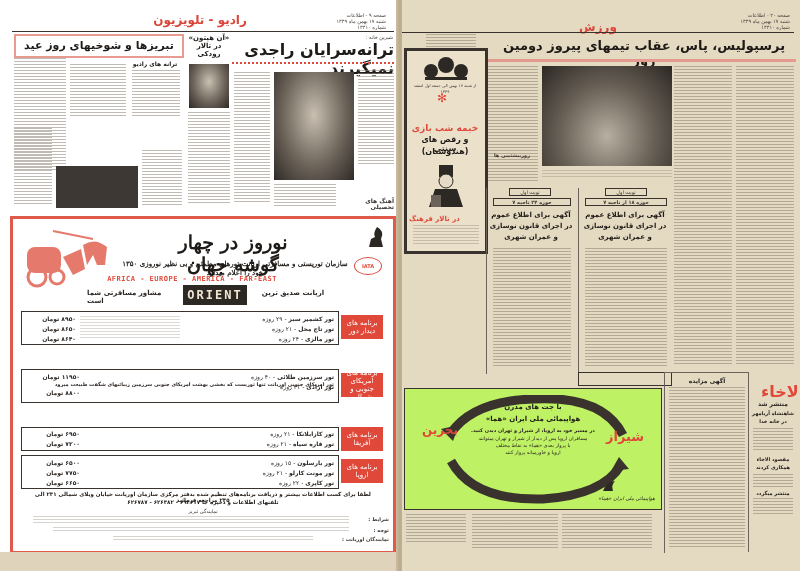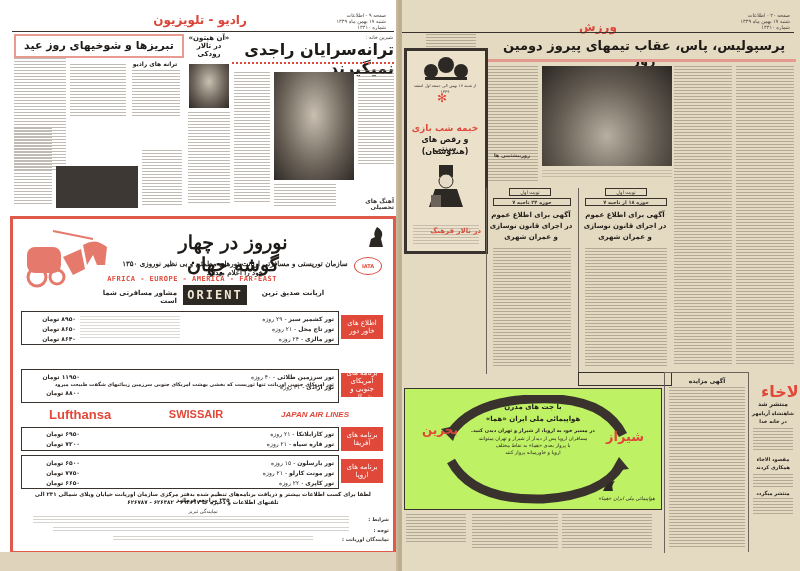--- a/index.html
+++ b/index.html
@@ -74,57 +74,52 @@
     </svg>
     <div class="abs rtl hl" style="left:150px;top:12px;width:140px;font-size:19px;text-align:center;font-family:'DejaVu Serif',serif;">نوروز در چهار گوشه جهان</div>
 
     <svg class="abs" style="left:352px;top:6px;" width="22" height="26" viewBox="0 0 22 26">
       <path d="M4 22 L18 22 L16 14 Q20 6 12 2 Q8 8 10 12 L6 14 Z" fill="#2c2824"></path>
     </svg>
     <div class="abs rtl hl" style="left:106px;top:40px;width:232px;font-size:7px;text-align:center;font-family:'DejaVu Serif',serif;">سازمان توریستی و مسافرتی اریانت تورهای مطمئن و بی نظیر نوروزی ۱۳۵۰ خود را اعلام میدارد</div>
     <div class="abs" style="left:341px;top:38px;width:26px;height:16px;border:1.5px solid #e0493a;border-radius:50%;color:#e0493a;font-size:5px;font-weight:bold;display:flex;align-items:center;justify-content:center;">IATA</div>
     <div class="abs" style="left:76px;top:56px;width:206px;font-size:7px;color:#e0493a;font-weight:bold;text-align:center;letter-spacing:.5px;font-family:'DejaVu Sans Mono',monospace;">AFRICA - EUROPE - AMERICA - FAR-EAST</div>
     <div class="abs orient" style="left:170px;top:66px;width:64px;height:20px;font-size:12px;">ORIENT</div>
-    <div class="abs rtl small hl" style="left:74px;top:70px;width:90px;text-align:right;">مشاور مسافرتی شما است</div>
+    <div class="abs rtl small hl" style="left:74px;top:70px;width:90px;text-align:left;">مشاور مسافرتی شما است</div>
     <div class="abs rtl small hl" style="left:240px;top:70px;width:80px;text-align:center;">اریانت صدیق ترین</div>
 
     <div class="abs box" style="left:8px;top:92px;width:316px;height:32px;">
       <div class="abs rtl small" style="right:4px;top:2px;width:150px;font-size:6px;line-height:10px;">
         <div><b>تور کشمیر سبز</b> - <span>۲۹ روزه</span></div>
         <div><b>تور تاج محل</b> - <span>۲۱ روزه</span></div>
         <div><b>تور مالزی</b> - <span>۲۴ روزه</span></div>
       </div>
       <div class="abs rtl small" style="left:4px;top:2px;width:50px;font-size:6px;line-height:10px;font-weight:bold;">
         <div>۸۹۵۰ تومان</div>
         <div>۸۶۵۰ تومان</div>
         <div>۸۶۴۰ تومان</div>
       </div>
       <div class="abs col-text" style="left:58px;top:4px;width:100px;height:24px;opacity:.3;"></div>
     </div>
-    <div class="abs badge rtl" style="left:328px;top:96px;width:42px;height:24px;">اطلاع های خاور دور</div>
+    <div class="abs badge rtl" style="left:328px;top:96px;width:42px;height:24px;">برنامه های دیدار دور</div>
 
 
     <div class="abs box" style="left:8px;top:150px;width:316px;height:32px;">
       <div class="abs rtl small" style="right:4px;top:2px;width:150px;font-size:6px;line-height:10px;">
         <div><b>تور سرزمین طلائی</b> - <span>۴۰ روزه</span></div>
         <div><b>تور ازادی</b> - <span>۲۱ روزه</span></div>
       </div>
       <div class="abs rtl" style="right:4px;top:11px;width:300px;font-size:5px;font-weight:bold;white-space:nowrap;overflow:hidden;">تور امریکای جنوبی اوریانت تنها توریست که بخشی بهشت امریکای جنوبی سرزمین زیبائیهای شگفت طبیعت میرود</div>
       <div class="abs rtl small" style="left:4px;top:2px;width:54px;font-size:6px;line-height:20px;font-weight:bold;">
         <div style="line-height:10px;">۱۱۹۵۰ تومان</div>
         <div style="line-height:22px;">۸۸۰۰ تومان</div>
       </div>
     </div>
     <div class="abs badge rtl" style="left:328px;top:154px;width:42px;height:24px;">برنامه های امریکای جنوبی و شمالی</div>
 
-    <div class="abs" style="left:36px;top:186px;width:300px;height:18px;display:flex;justify-content:space-between;align-items:center;">
-      <span class="airline" style="font-size:13px;">Lufthansa</span>
-      <span class="airline" style="font-size:11px;">SWISSAIR</span>
-      <span class="airline" style="font-size:8px;font-style:italic;">JAPAN AIR LINES</span>
-    </div>
 
     <div class="abs box" style="left:8px;top:208px;width:316px;height:22px;">
       <div class="abs rtl small" style="right:4px;top:1px;width:150px;font-size:6px;line-height:10px;">
         <div><b>تور کازابلانکا</b> - <span>۲۱ روزه</span></div>
         <div><b>تور قاره سیاه</b> - <span>۲۱ روزه</span></div>
       </div>
       <div class="abs rtl small" style="left:4px;top:1px;width:54px;font-size:6px;line-height:10px;font-weight:bold;">
         <div>۶۹۵۰ تومان</div>
         <div>۷۲۰۰ تومان</div>
       </div>
@@ -192,21 +187,21 @@
     <div class="abs" style="left:30px;top:40px;color:#e0493a;font-size:12px;">✻</div>
     <div class="abs rtl" style="left:2px;top:72px;width:72px;text-align:center;color:#e0493a;font-weight:bold;font-size:9px;">خیمه شب بازی</div>
     <div class="abs rtl hl" style="left:2px;top:84px;width:72px;text-align:center;font-size:8px;">و رقص های سنتی</div>
     <div class="abs rtl hl" style="left:2px;top:96px;width:72px;text-align:center;font-size:8px;">(هندوستان)</div>
     <svg class="abs" style="left:14px;top:112px;" width="50" height="46" viewBox="0 0 50 46">
       <rect x="18" y="2" width="14" height="12" fill="#2c2824"></rect>
       <circle cx="25" cy="18" r="7" fill="#e6dcc6" stroke="#2c2824"></circle>
       <path d="M8 44 L14 26 L36 26 L42 44 Z" fill="#2c2824"></path>
       <rect x="10" y="32" width="10" height="12" fill="#6b6259"></rect>
     </svg>
-    <div class="abs rtl" style="left:2px;top:176px;width:72px;text-align:right;color:#e0493a;font-weight:bold;font-size:7px;">در تالار فرهنگ</div>
+    <div class="abs rtl" style="left:2px;top:164px;width:72px;text-align:left;color:#e0493a;font-weight:bold;font-size:7px;">در تالار فرهنگ</div>
     <div class="abs col-text" style="left:6px;top:174px;width:66px;height:20px;opacity:.4;"></div>
   </div>
 
   <div class="abs" style="left:84px;top:188px;width:88px;height:186px;border-left:1px solid #6b6259;">
     <div class="abs box rtl tiny" style="left:22px;top:0;width:40px;text-align:center;">نوبت اول</div>
     <div class="abs box rtl tiny hl" style="left:6px;top:10px;width:76px;text-align:center;">حوزه ۲۴ ناحیه ۷</div>
     <div class="abs rtl hl" style="left:2px;top:22px;width:84px;text-align:center;font-size:7px;line-height:11px;">
       <div>آگهی برای اطلاع عموم</div>
       <div>در اجرای قانون نوسازی</div>
       <div>و عمران شهری</div>

